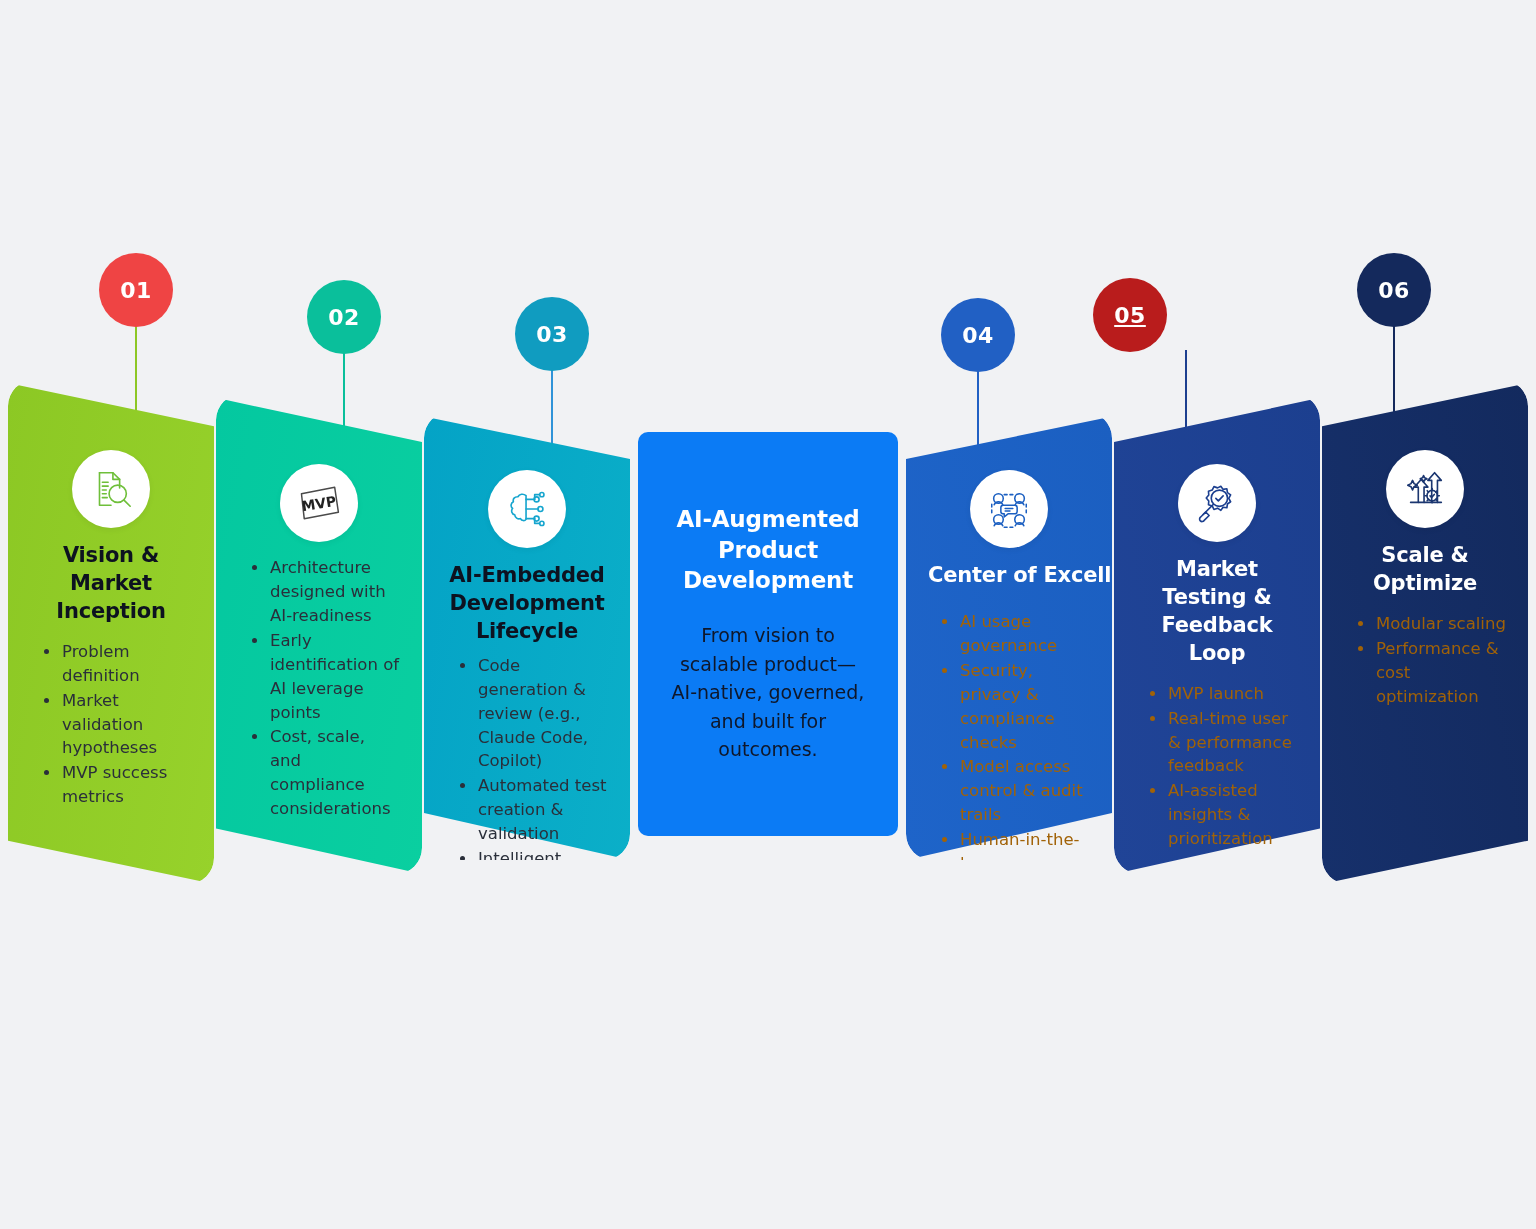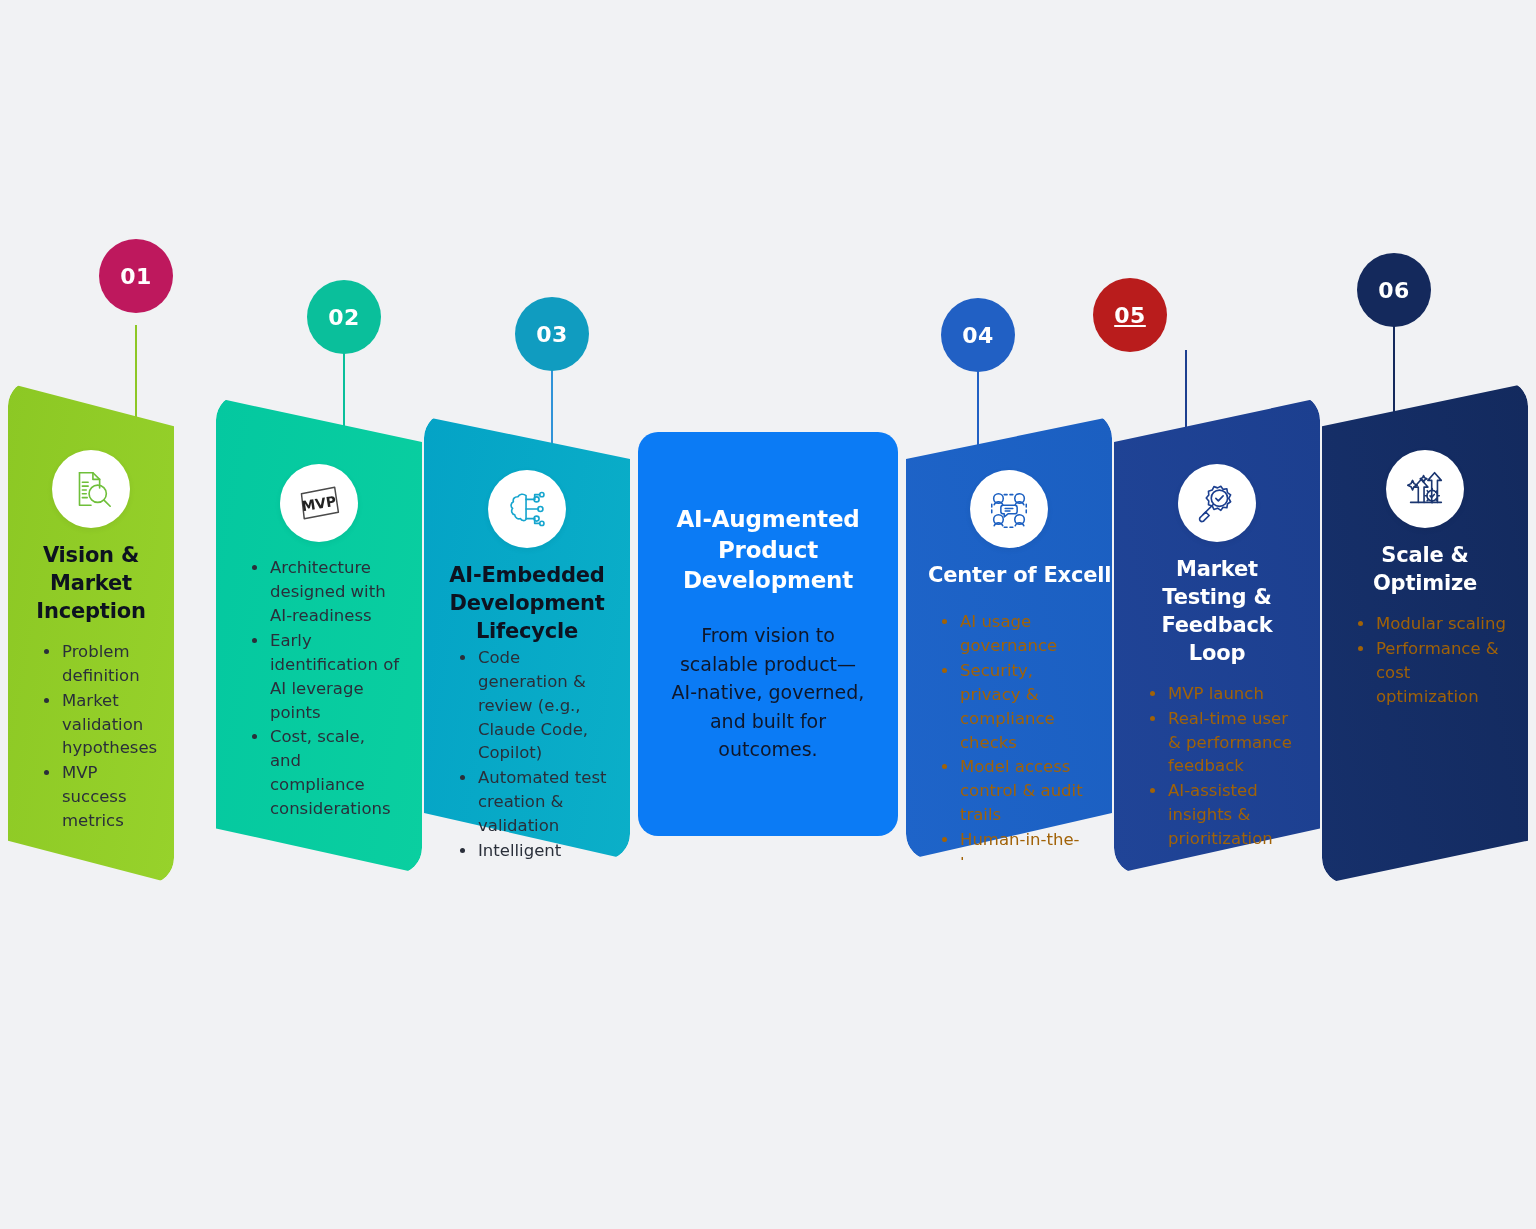--- a/index.html
+++ b/index.html
@@ -79,21 +79,21 @@
   
   .t-dark .card-title{color:#0d1220;}
   .t-dark .bullets{color:#2a2f3a;}
   
   .t-light .card-title{color:#ffffff;}
   .t-light .bullets{color:#a16207;}
 
   
   .center-card{
     position:absolute;
-    border-radius:20px;
+    border-radius:10px;
     display:flex;flex-direction:column;
     align-items:center;justify-content:center;
     text-align:center;
     padding:0 30px;
     box-sizing:border-box;
   }
   .center-title{
     color:#fff;font-weight:700;font-size:23px;line-height:1.32;
     letter-spacing:-.2px;
   }
@@ -106,21 +106,21 @@
 
 <div class="stage">
 
   <div class="stem" style="left:135px;top:325px;height:135px;background:#8DC725;"></div>
   <div class="stem" style="left:343px;top:352px;height:135px;background:#0ABF9B;"></div>
   <div class="stem" style="left:551px;top:369px;height:130px;background:#2f93d8;"></div>
   <div class="stem" style="left:977px;top:370px;height:130px;background:#2160C4;"></div>
   <div class="stem" style="left:1185px;top:350px;height:135px;background:#1D3F8F;"></div>
   <div class="stem" style="left:1393px;top:325px;height:140px;background:#14295C;"></div>
 
-  <div class="card t-dark" style="left:8px;top:380px;width:166px;height:504px;">
+  <div class="card t-dark" style="left:8px;top:380px;width:206px;height:504px;">
     <div class="skin" style="background:linear-gradient(100deg,#8CC824 0%,#97D22B 100%);
                 clip-path:polygon(0 0.6%,100% 9.2%,100% 100%,0 91.4%);"></div>
     <div class="card-inner" style="top:70px;">
       <div class="icon-bubble">
         <svg width="46" height="46" viewBox="0 0 48 48" fill="none" stroke="#6FBF3A" stroke-width="1.7" stroke-linecap="round" stroke-linejoin="round">
           <path d="M12 7h14l7 7v9"></path>
             <path d="M26 7v7h7"></path>
             <path d="M12 7v34h12"></path>
           <path d="M15 17h6M15 21h6M15 25h4M15 29h4M15 33h5"></path>
           <circle cx="31" cy="29" r="9"></circle>
@@ -165,21 +165,21 @@
           <circle cx="34" cy="14" r="2.6"></circle>
             <circle cx="38" cy="24" r="2.6"></circle>
             <circle cx="34" cy="34" r="2.6"></circle>
           <path d="M32 14v-5h5"></path>
             <path d="M32 34v5h5"></path>
           <circle cx="39.5" cy="9" r="2.2"></circle>
             <circle cx="39.5" cy="39" r="2.2"></circle>
         </svg>
       </div>
       <div class="card-title">AI-Embedded Development Lifecycle</div>
-      <ul class="bullets" style="margin-top:0;">
+      <ul class="bullets" style="margin-top:8px;">
         <li>Code generation &amp; review (e.g., Claude Code, Copilot)</li>
         <li>Automated test creation &amp; validation</li>
         <li>Intelligent documentation &amp; refactoring</li>
       </ul>
     </div>
   </div>
 
   <div class="center-card" style="left:638px;top:432px;width:260px;height:404px;background:#0B7BF5;">
     <div class="center-title">AI-Augmented Product Development</div>
     <div class="center-sub">From vision to scalable product—AI-native, governed, and built for outcomes.</div>
@@ -253,21 +253,21 @@
         </svg>
       </div>
       <div class="card-title">Scale &amp; Optimize</div>
       <ul class="bullets">
         <li>Modular scaling</li>
         <li>Performance &amp; cost optimization</li>
       </ul>
     </div>
   </div>
 
-  <div class="badge" style="left:99px;top:239px;background:#be185d;">
+  <div class="badge" style="left:99px;top:253px;background:#ef4444;">
     <span>01</span>
   </div>
   <div class="badge" style="left:307px;top:280px;background:#0ABF9B;">
     <span>02</span>
   </div>
   <div class="badge" style="left:515px;top:297px;background:#109CC0;">
     <span>03</span>
   </div>
   <div class="badge" style="left:941px;top:298px;background:#2160C4;">
     <span>04</span>

